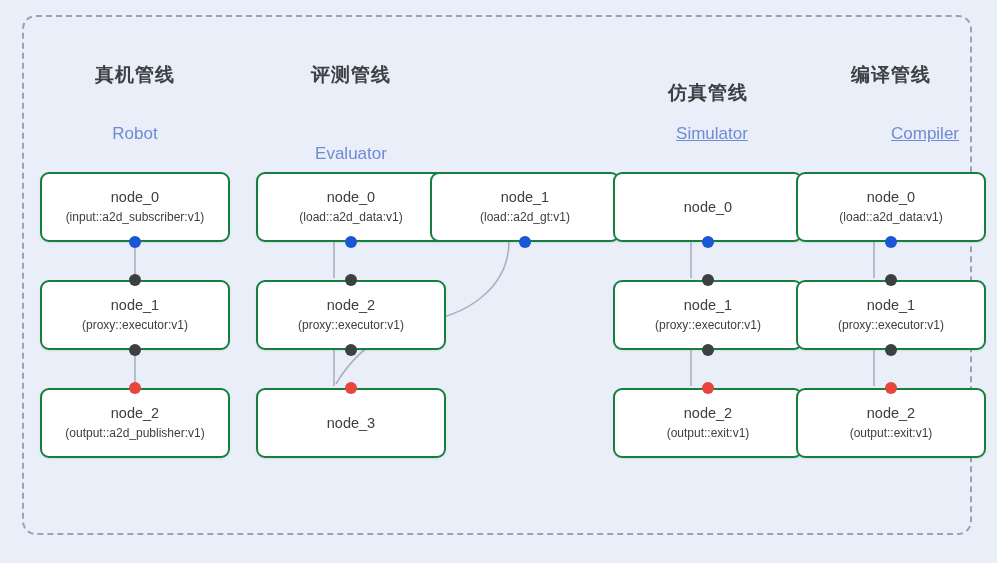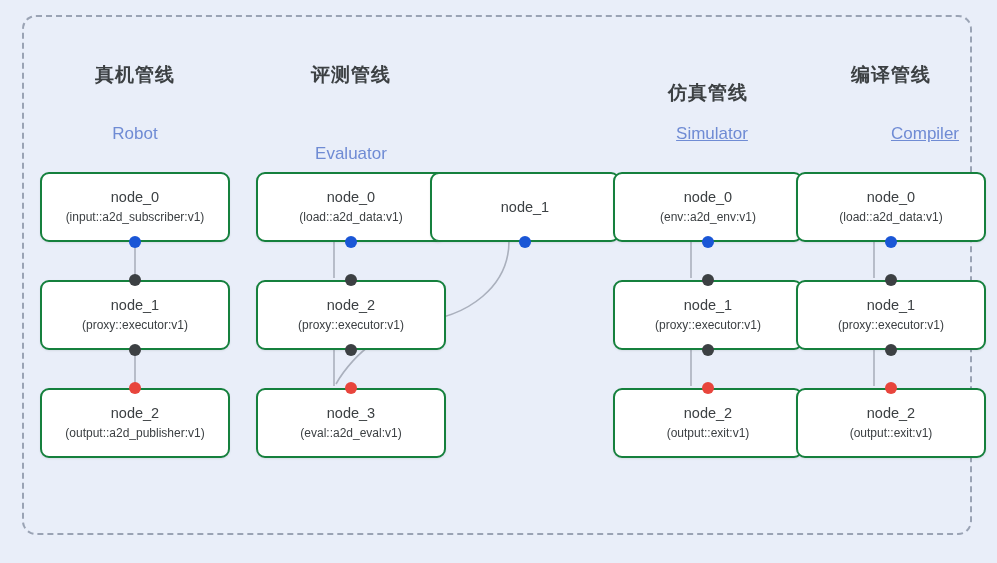--- a/index.html
+++ b/index.html
@@ -143,35 +143,34 @@
       <div class="node" style="left: 256px; top: 172px; width: 190px; height: 70px;">
         <div class="n-name">node_0</div>
         <div class="n-type">(load::a2d_data:v1)</div>
       </div>
       <div class="node" style="left: 256px; top: 280px; width: 190px; height: 70px;">
         <div class="n-name">node_2</div>
         <div class="n-type">(proxy::executor:v1)</div>
       </div>
       <div class="node" style="left: 256px; top: 388px; width: 190px; height: 70px;">
         <div class="n-name">node_3</div>
-        <div class="n-type">(eval::a2d_eval:v1)</div>
       </div>
       <div class="node" style="left: 430px; top: 172px; width: 190px; height: 70px;">
         <div class="n-name">node_1</div>
+        <div class="n-type">(load::a2d_gt:v1)</div>
       </div>
       <div class="port port-blue" style="left: 345px; top: 236px;"></div>
       <div class="port port-dark" style="left: 345px; top: 274px;"></div>
       <div class="port port-dark" style="left: 345px; top: 344px;"></div>
       <div class="port port-red" style="left: 345px; top: 382px;"></div>
       <div class="port port-blue" style="left: 519px; top: 236px;"></div>
       <div class="col-title-cn" style="left: 613px; top: 80px; width: 190px;">仿真管线</div>
       <div class="col-title-en" style="left: 617px; top: 124px; width: 190px; text-decoration: underline;">Simulator</div>
       <div class="node" style="left: 613px; top: 172px; width: 190px; height: 70px;">
         <div class="n-name">node_0</div>
-        <div class="n-type">(env::a2d_env:v1)</div>
       </div>
       <div class="node" style="left: 613px; top: 280px; width: 190px; height: 70px;">
         <div class="n-name">node_1</div>
         <div class="n-type">(proxy::executor:v1)</div>
       </div>
       <div class="node" style="left: 613px; top: 388px; width: 190px; height: 70px;">
         <div class="n-name">node_2</div>
         <div class="n-type">(output::exit:v1)</div>
       </div>
       <div class="port port-blue" style="left: 702px; top: 236px;"></div>

